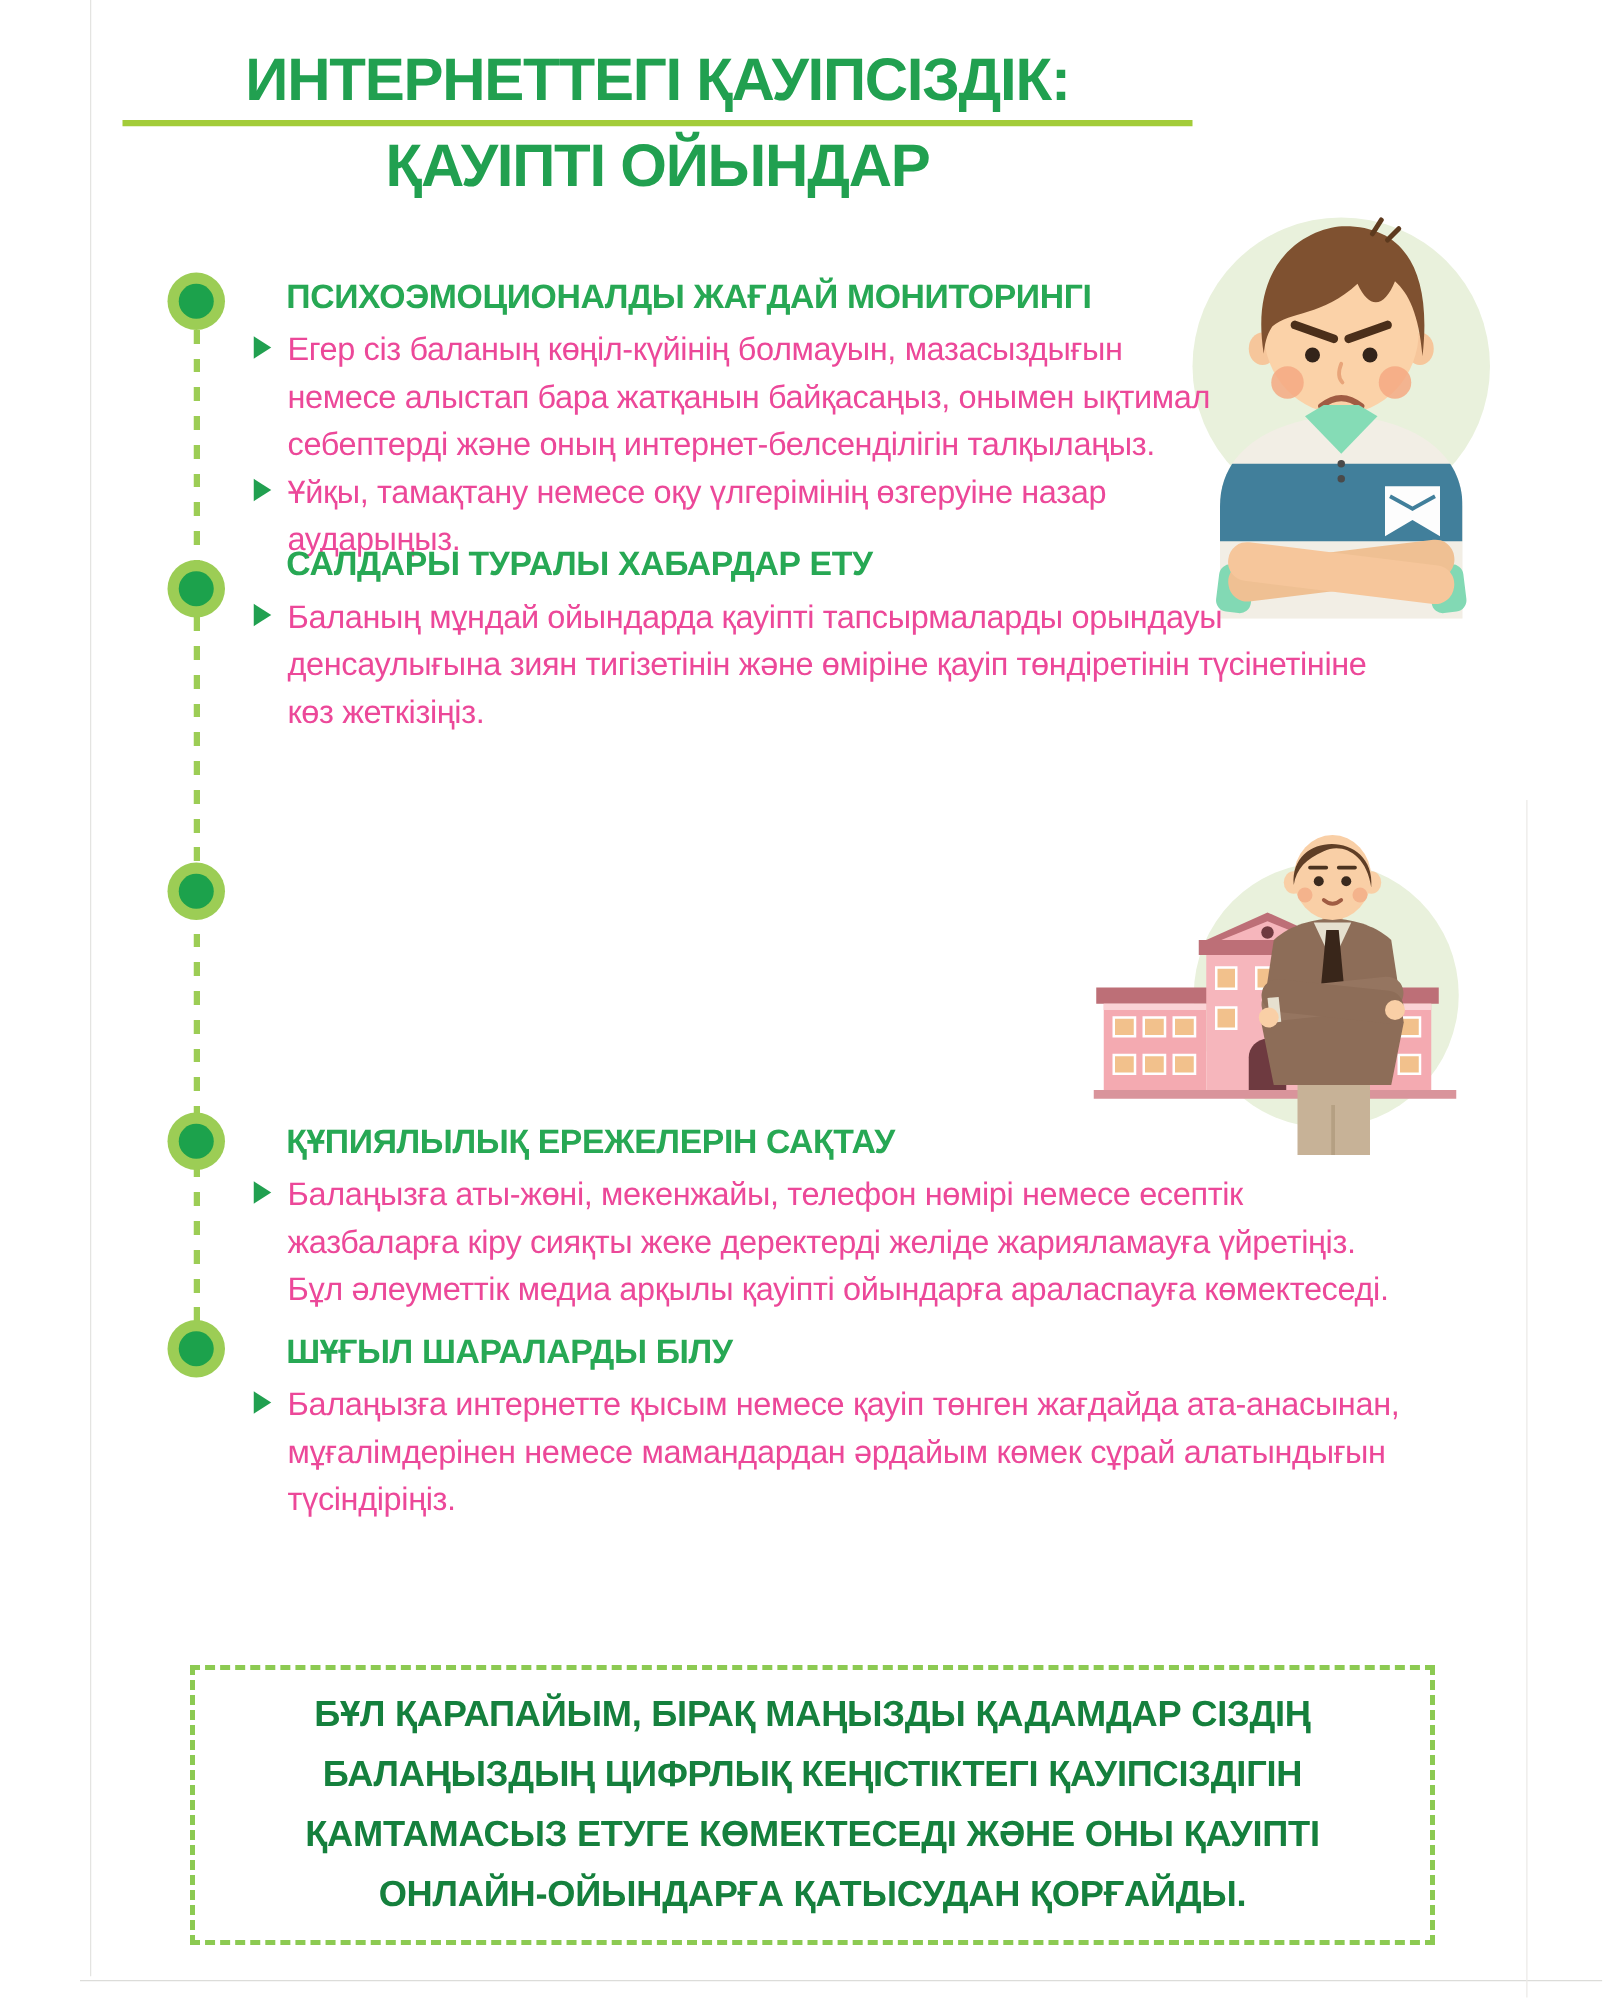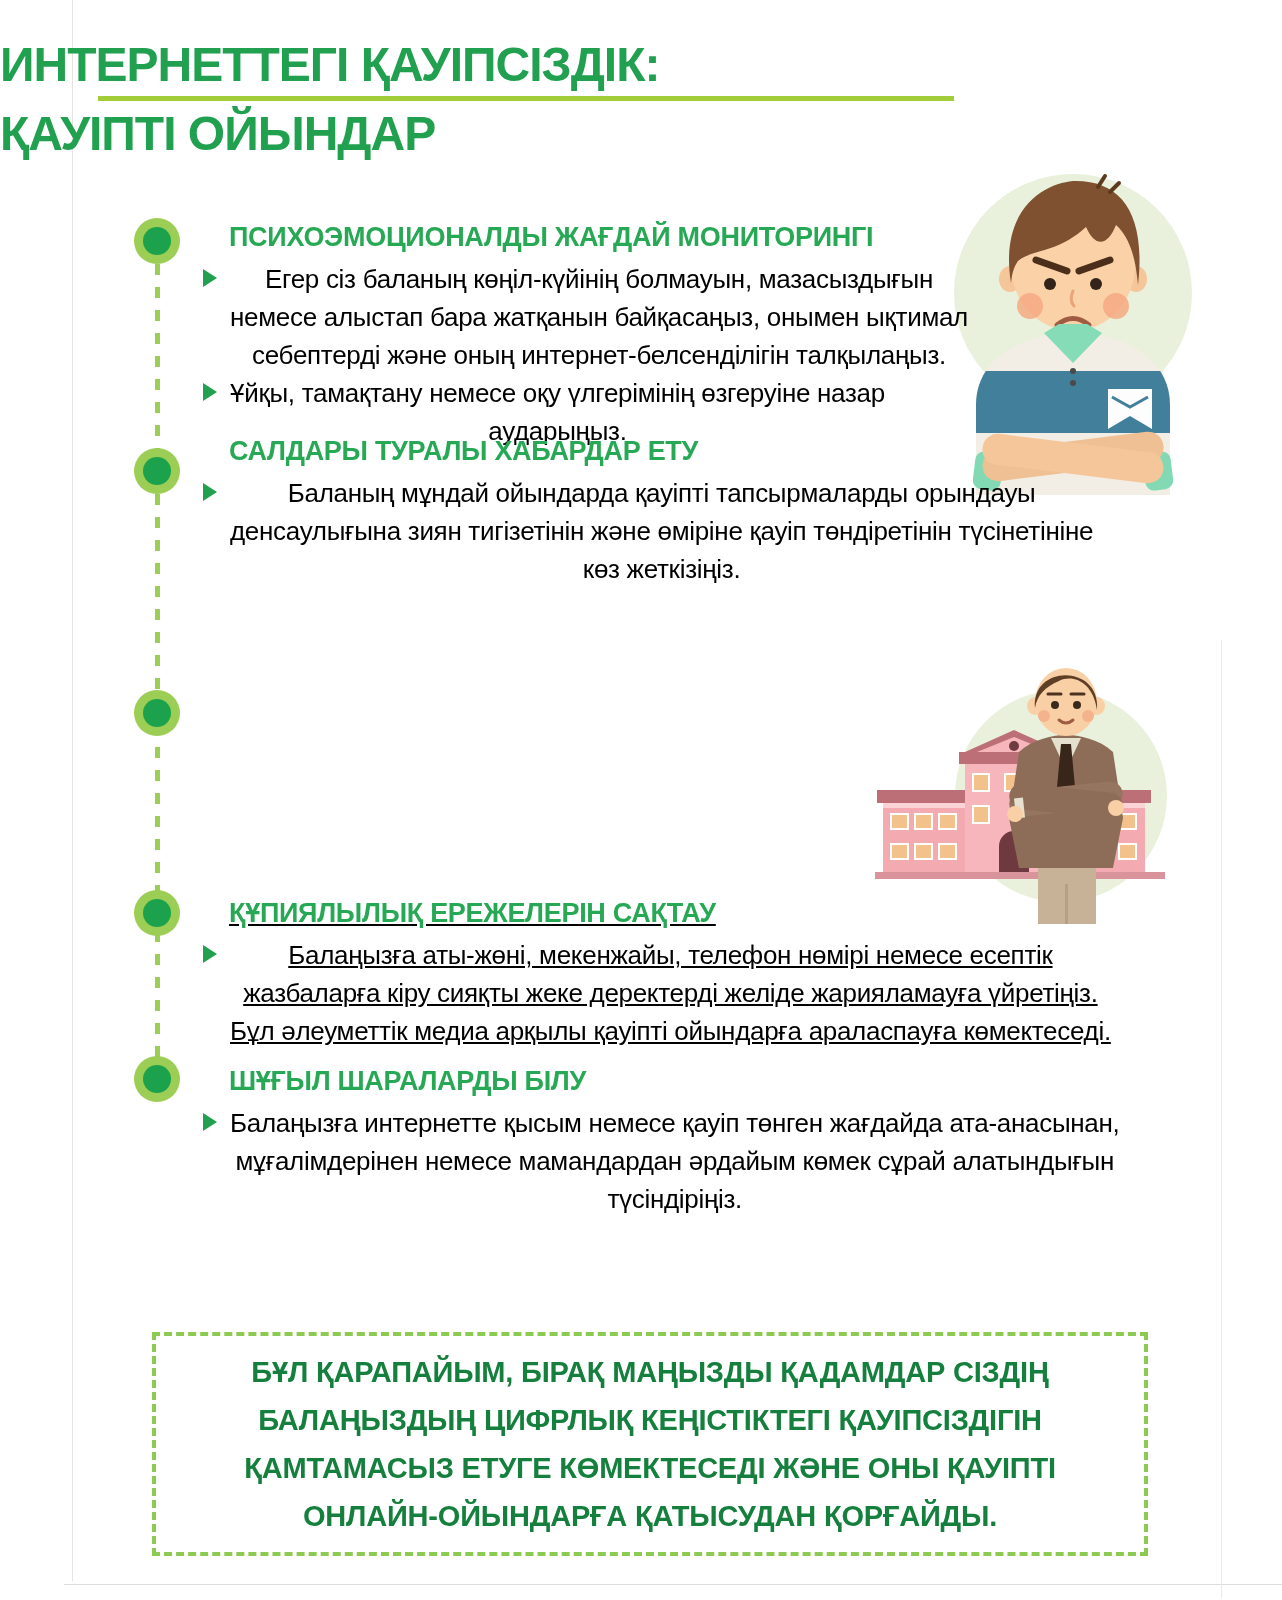--- a/index.html
+++ b/index.html
@@ -7,21 +7,21 @@
     position:relative;width:1282px;height:1600px;background:#ffffff;
     font-family:"Liberation Sans","DejaVu Sans",sans-serif;overflow:hidden;
   }
   
   .edge{position:absolute;background:#e4e4e1;}
   .edge-left{left:72px;top:0;width:1px;height:1581px;}
   .edge-bottom{left:64px;top:1584px;width:1218px;height:1px;background:#dcdcd9;}
   .edge-right{left:1221px;top:640px;width:1px;height:958px;background:#eceae7;}
 
   
-  .header{position:absolute;left:0;top:36px;width:1052px;text-align:left;z-index:3;}
+  .header{position:absolute;left:0;top:36px;width:1052px;text-align:center;z-index:3;}
   .title{
     margin:0;font-size:48px;font-weight:bold;letter-spacing:-1px;
     color:#21a050;line-height:58px;
   }
   .title-underline{width:856px;height:5px;background:#a3cc39;margin:2px auto 4px auto;}
 
   
   .timeline-line{
     position:absolute;left:155px;top:241px;width:5px;height:838px;z-index:1;
     background:repeating-linear-gradient(to bottom,#9ccd55 0 11px,transparent 11px 23px);
@@ -40,25 +40,24 @@
   .sec h2{
     margin:0 0 6px 33px;font-size:27px;font-weight:bold;letter-spacing:-0.3px;
     color:#27a854;line-height:34px;
   }
   .bullet{display:flex;align-items:flex-start;}
   .tri{
     flex:0 0 auto;width:0;height:0;margin:9px 13px 0 7px;
     border-left:14px solid #21a050;border-top:9px solid transparent;border-bottom:9px solid transparent;
   }
   .bullet p{
-    margin:0;font-size:26px;line-height:38px;color:#000000;letter-spacing:-0.3px;
+    margin:0;font-size:26px;line-height:38px;color:#ec4899;letter-spacing:-0.3px;
     white-space:pre-line;
-    text-align:center;
-  }
-  .s1{top:220px;} .s2{top:434px;} .s3{top:692px;} .s4{top:896px;text-decoration:underline;} .s5{top:1064px;}
+  }
+  .s1{top:220px;} .s2{top:434px;} .s3{top:692px;} .s4{top:896px;} .s5{top:1064px;}
 
   
   .illu{position:absolute;z-index:0;}
   .illu-boy{left:940px;top:165px;}
   .illu-teacher{left:853px;top:656px;}
 
   
   .footer-box{
     position:absolute;left:152px;top:1332px;width:996px;height:224px;z-index:3;
     border:4px dashed #8cca52;box-sizing:border-box;

